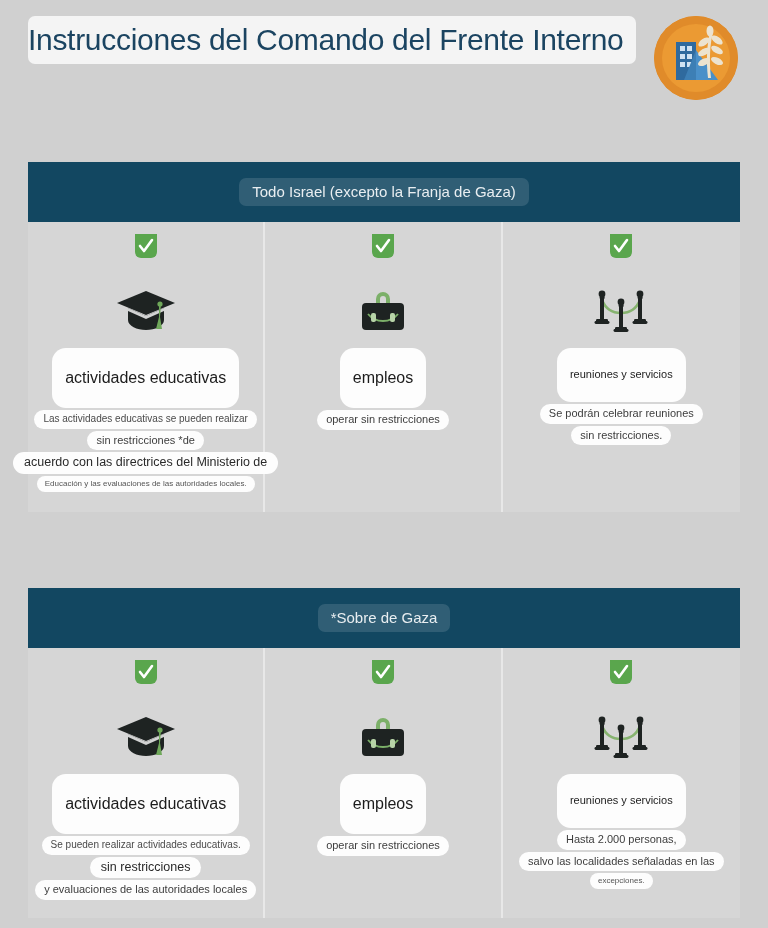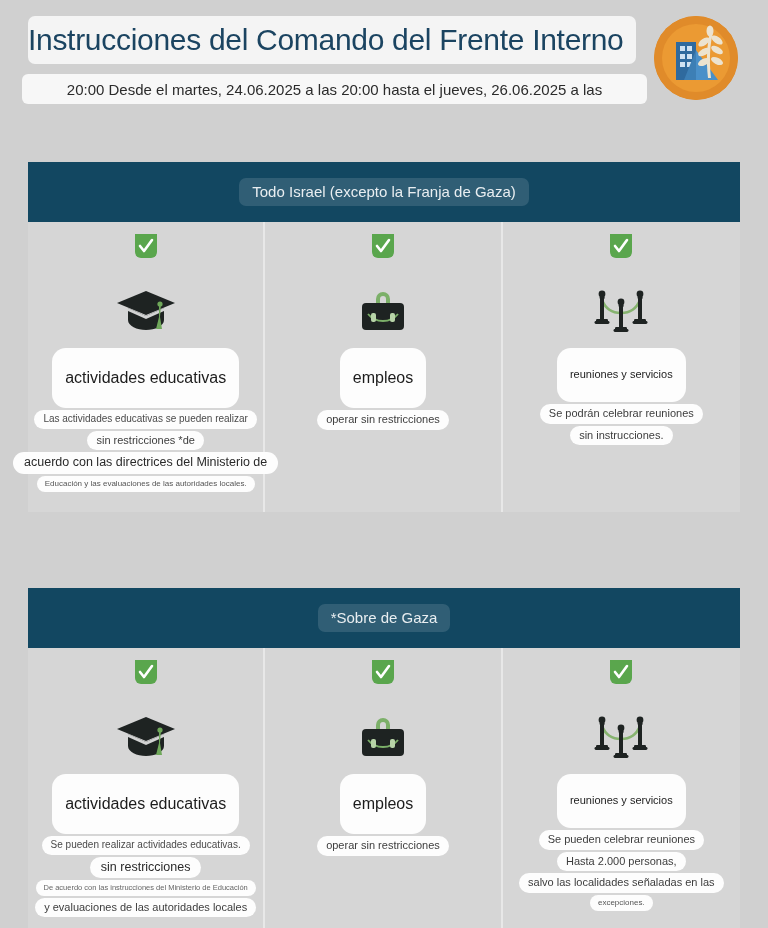--- a/index.html
+++ b/index.html
@@ -196,23 +196,20 @@
 </style>
 </head>
 <body>
 
 <div class="header">
 
   <div class="title-pill">
     <span class="title-text">Instrucciones del Comando del Frente Interno</span>
   </div>
 
-  <div class="subtitle-pill">
-    <span class="subtitle-text">20:00 Desde el martes, 24.06.2025 a las 20:00 hasta el jueves, 26.06.2025 a las</span>
-  </div>
 
   <div class="logo">
     <svg width="84" height="84" viewBox="0 0 84 84">
       <circle cx="42" cy="42" r="42" fill="#e08b2a"></circle>
       <circle cx="42" cy="42" r="34" fill="#eb9a33"></circle>
 
       <rect x="22" y="26" width="20" height="38" fill="#2f6a9e"></rect>
       <g fill="#cfe2f2">
         <rect x="26" y="30" width="5" height="5"></rect>
           <rect x="33" y="30" width="5" height="5"></rect>
@@ -319,21 +316,21 @@
               <rect x="28.6" y="18" width="5" height="3" rx="1"></rect>
             <rect x="29" y="20" width="4" height="22"></rect>
               <rect x="25" y="41" width="12" height="3" rx="1.2"></rect>
               <rect x="23.5" y="43" width="15" height="3" rx="1.4"></rect>
           </g>
         </svg>
       </div>
       <div class="labels">
         <div class="lbl lbl-title big">reuniones y servicios</div>
         <div class="lbl lbl-body med">Se podrán celebrar reuniones</div>
-        <div class="lbl lbl-body med">sin instrucciones.</div>
+        <div class="lbl lbl-body med">sin restricciones.</div>
       </div>
     </div>
 
   </div>
 </div>
 
 <div class="section sec2" id="section-1">
   <div class="banner">
     <div class="banner-pill">
       <span class="banner-text">*Sobre de Gaza</span>
@@ -354,21 +351,20 @@
           <path d="M13 21 L13 33 C13 39 22 43 31 43 C40 43 49 39 49 33 L49 21 L31 29 Z" fill="#1e2322"></path>
           <path d="M13 21 L31 29 L49 21 L49 24 L31 32 L13 24 Z" fill="#f2f2f2" opacity="0.85"></path>
           <path d="M44 18 L44 30 L41 42 L47 42 L45 30 L46 17 Z" fill="#6fa85a"></path>
           <circle cx="45" cy="17" r="2.6" fill="#6fa85a"></circle>
         </svg>
       </div>
       <div class="labels">
         <div class="lbl lbl-title">actividades educativas</div>
         <div class="lbl lbl-body">Se pueden realizar actividades educativas.</div>
         <div class="lbl lbl-body bold-ish">sin restricciones</div>
-        <div class="lbl lbl-body xtiny">De acuerdo con las instrucciones del Ministerio de Educación</div>
         <div class="lbl lbl-body med">y evaluaciones de las autoridades locales</div>
       </div>
     </div>
 
     <div class="card">
       <div class="shield">
         <svg width="26" height="30" viewBox="0 0 26 30">
           <path d="M2 2 h22 v18 a6 6 0 0 1 -6 6 h-10 a6 6 0 0 1 -6 -6 Z" fill="#5aa64d"></path>
           <path d="M7 14 L11 19 L19 8" stroke="#ffffff" stroke-width="2.6" fill="none" stroke-linecap="round" stroke-linejoin="round"></path>
         </svg>
@@ -412,21 +408,20 @@
             <circle cx="31" cy="16" r="3.4"></circle>
               <rect x="28.6" y="18" width="5" height="3" rx="1"></rect>
             <rect x="29" y="20" width="4" height="22"></rect>
               <rect x="25" y="41" width="12" height="3" rx="1.2"></rect>
               <rect x="23.5" y="43" width="15" height="3" rx="1.4"></rect>
           </g>
         </svg>
       </div>
       <div class="labels">
         <div class="lbl lbl-title big">reuniones y servicios</div>
-        <div class="lbl lbl-body med">Se pueden celebrar reuniones</div>
         <div class="lbl lbl-body med">Hasta 2.000 personas,</div>
         <div class="lbl lbl-body med">salvo las localidades señaladas en las</div>
         <div class="lbl lbl-body tiny">excepciones.</div>
       </div>
     </div>
 
   </div>
 </div>
 
 </body></html>

